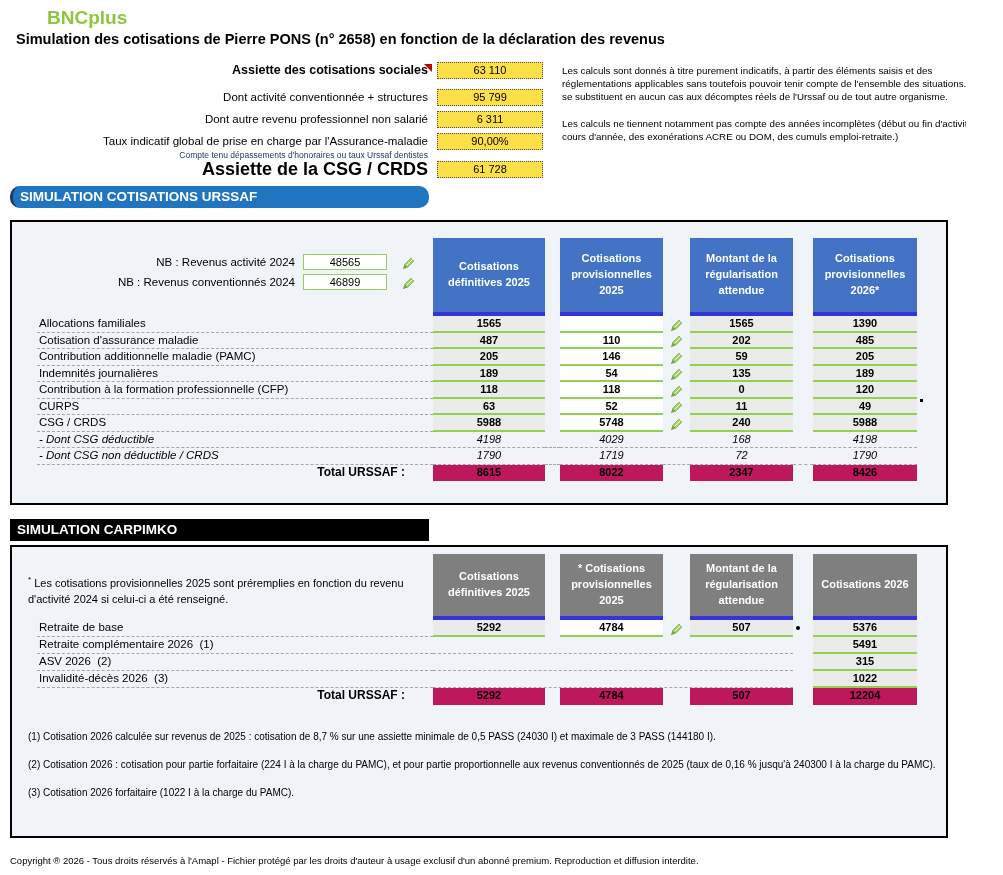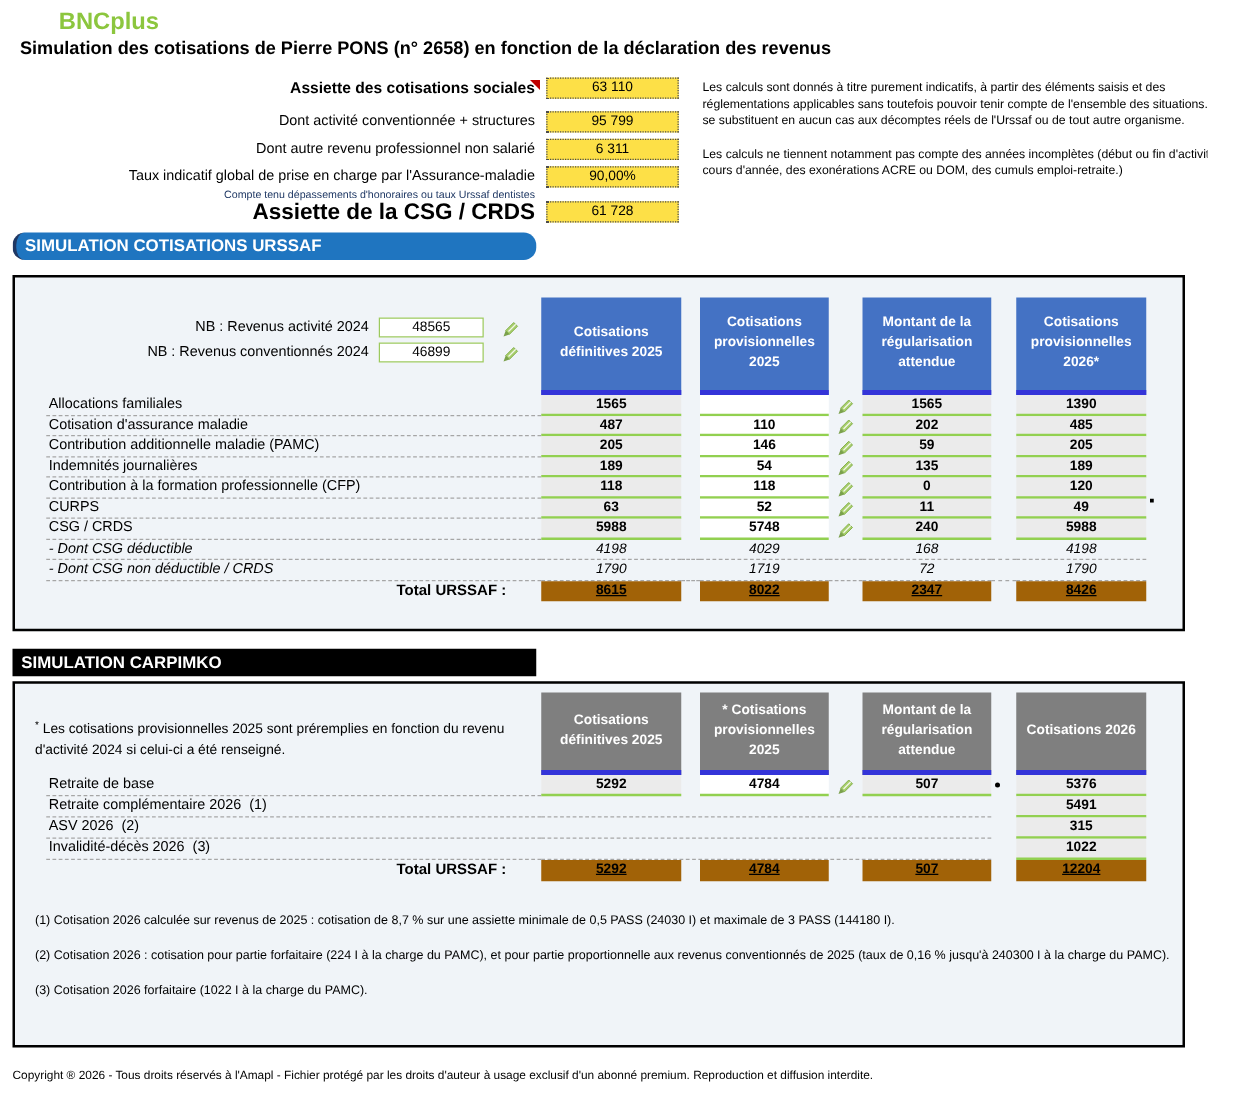--- a/index.html
+++ b/index.html
@@ -62,21 +62,21 @@
   .tcell{text-align:center;font-size:11px;font-weight:bold;line-height:14.5px;background:#EBEBEB;
          border-bottom:2px solid #92D050;}
   .c1{width:112px}.c2{width:103px;background:#fff}.c3{width:103px}.c4{width:104px}
   .sp1{width:15px}.sp2{width:20px}
   .psl{width:27px;display:flex;align-items:center;justify-content:center;}
   .trow.italic .tlabel{font-style:italic;}
   .trow.italic>div{border-bottom:1px dashed #A6A6A6;}
   .trow.italic .tcell{background:transparent;font-weight:normal;font-style:italic;border-bottom:1px dashed #A6A6A6;}
   .trow.total .tlabel{border-bottom:none;font-weight:bold;font-size:12px;text-align:right;padding-right:28px;}
   .trow.total>div{border-bottom:none;}
-  .trow.total .tcell{background:#a16207;border-bottom:none;text-decoration:underline;}
+  .trow.total .tcell{background:#be185d;border-bottom:none;}
   .dashspan{width:360px;border-bottom:1px dashed #A6A6A6;}
 
   .pencil{display:inline-block;width:17px;height:15px;cursor:pointer;}
 
   
   .note{position:absolute;left:28px;top:574px;width:400px;font-size:11px;line-height:1.45;}
   .note sup{font-size:8px;}
   .footnotes{position:absolute;left:28px;top:731px;width:962px;font-size:10px;}
   .fn{margin-bottom:17px;}
 

